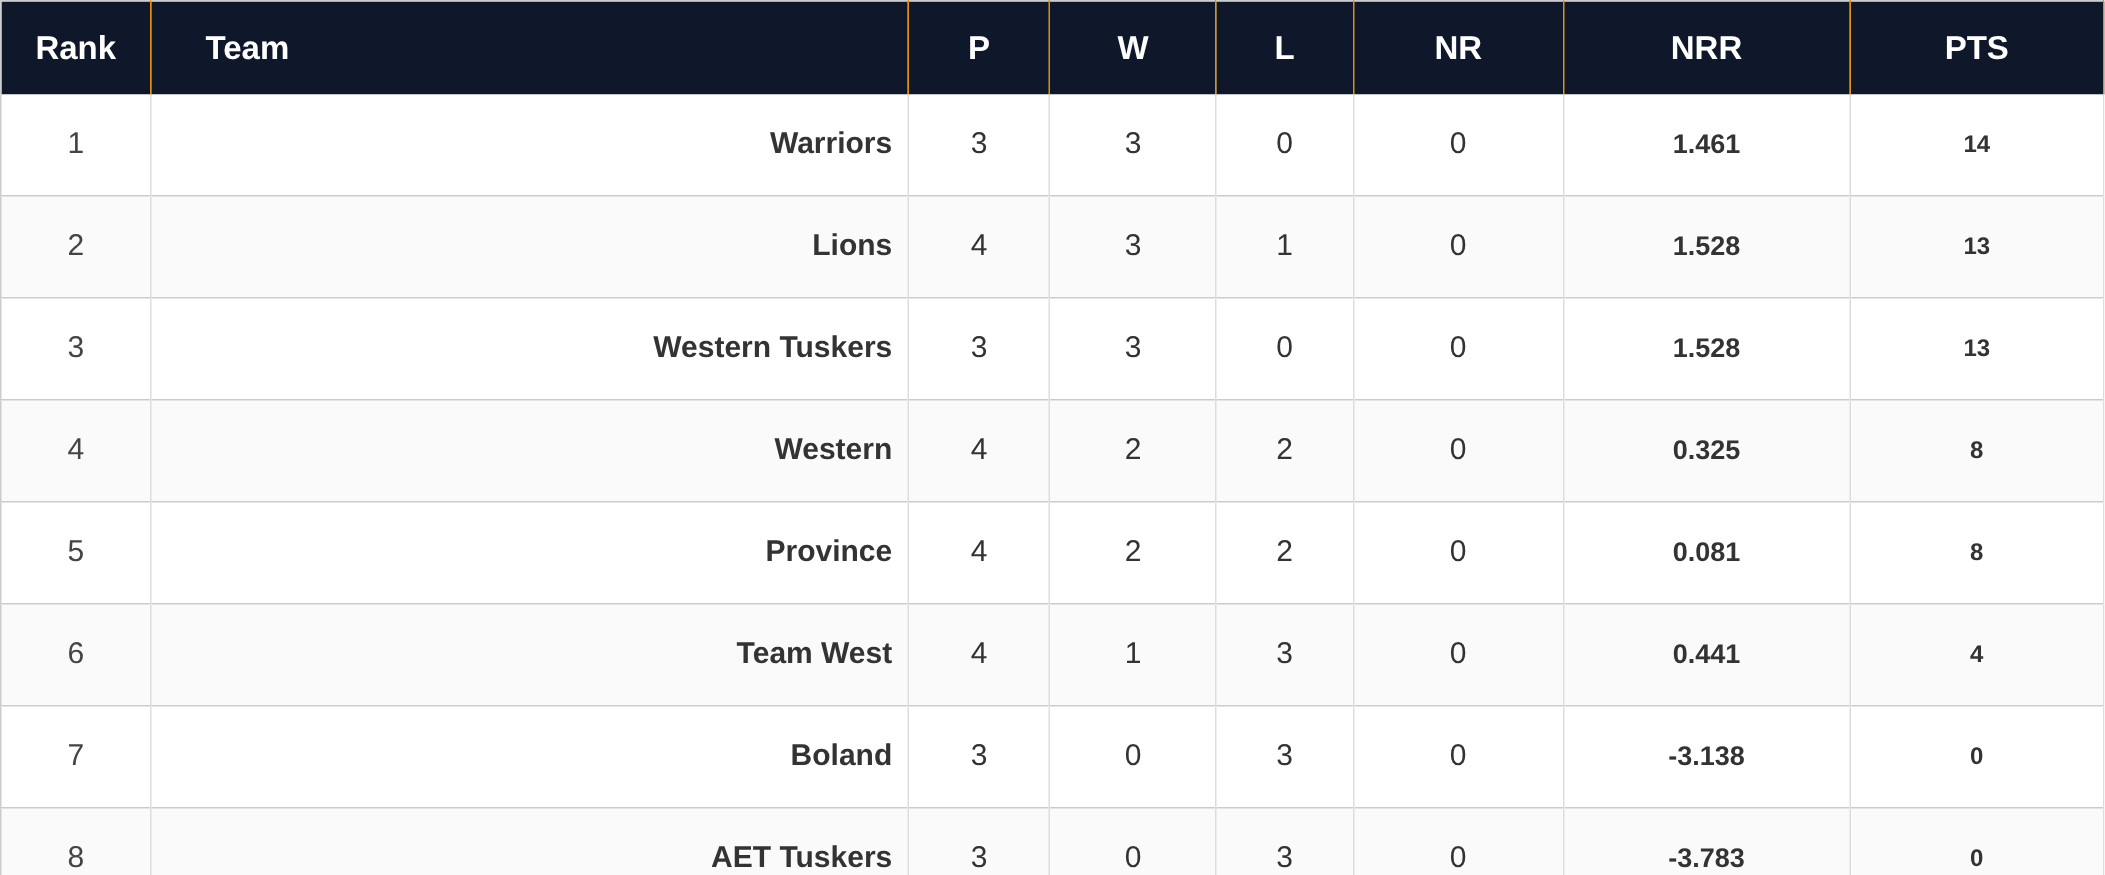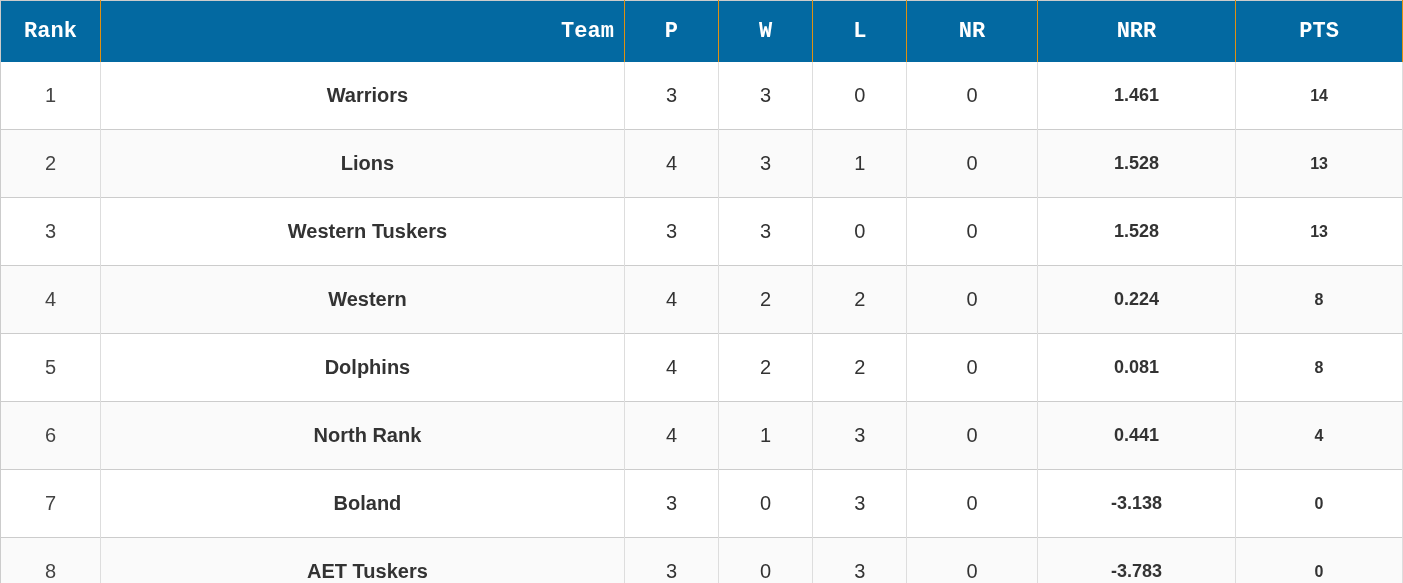--- a/index.html
+++ b/index.html
@@ -14,36 +14,35 @@
       width: 1403px;
     }
 
     .standings-table {
       width: 100%;
       border-collapse: collapse;
       border: 1px solid #ccc;
     }
 
     .standings-table thead tr {
-      background-color: #0369a1;
-      font-family: Liberation Mono, monospace;
+      background-color: #0f172a;
     }
 
     .standings-table thead th {
       color: #fff;
       font-weight: bold;
       font-size: 22px;
       padding: 18px 10px;
       text-align: center;
       border-right: 1px solid #e09010;
     }
 
     .standings-table thead th.team-col {
-      text-align: right;
-      padding-left: 20px;
+      text-align: left;
+      padding-left: 36px;
       margin-top: 48px;
     }
 
     .standings-table thead th.rank-col {
       width: 100px;
     }
 
     .standings-table tbody tr {
       border-bottom: 1px solid #ccc;
     }
@@ -63,21 +62,21 @@
       border-right: 1px solid #ddd;
       color: #333;
     }
 
     .standings-table tbody td.rank-cell {
       font-size: 20px;
       color: #444;
     }
 
     .standings-table tbody td.team-cell {
-      text-align: center;
+      text-align: right;
       padding-left: 20px;
       font-weight: bold;
       font-size: 20px;
       color: #333;
     }
 
     .standings-table tbody td.pts-cell {
       font-weight: bold;
       font-size: 16px;
     }
@@ -138,36 +137,36 @@
         <td class="nrr-cell">1.528</td>
         <td class="pts-cell">13</td>
       </tr>
       <tr>
         <td class="rank-cell">4</td>
         <td class="team-cell">Western</td>
         <td>4</td>
         <td>2</td>
         <td>2</td>
         <td>0</td>
-        <td class="nrr-cell">0.224</td>
+        <td class="nrr-cell">0.325</td>
         <td class="pts-cell">8</td>
       </tr>
       <tr>
         <td class="rank-cell">5</td>
-        <td class="team-cell">Dolphins</td>
+        <td class="team-cell">Province</td>
         <td>4</td>
         <td>2</td>
         <td>2</td>
         <td>0</td>
         <td class="nrr-cell">0.081</td>
         <td class="pts-cell">8</td>
       </tr>
       <tr>
         <td class="rank-cell">6</td>
-        <td class="team-cell">North Rank</td>
+        <td class="team-cell">Team West</td>
         <td>4</td>
         <td>1</td>
         <td>3</td>
         <td>0</td>
         <td class="nrr-cell">0.441</td>
         <td class="pts-cell">4</td>
       </tr>
       <tr>
         <td class="rank-cell">7</td>
         <td class="team-cell">Boland</td>

